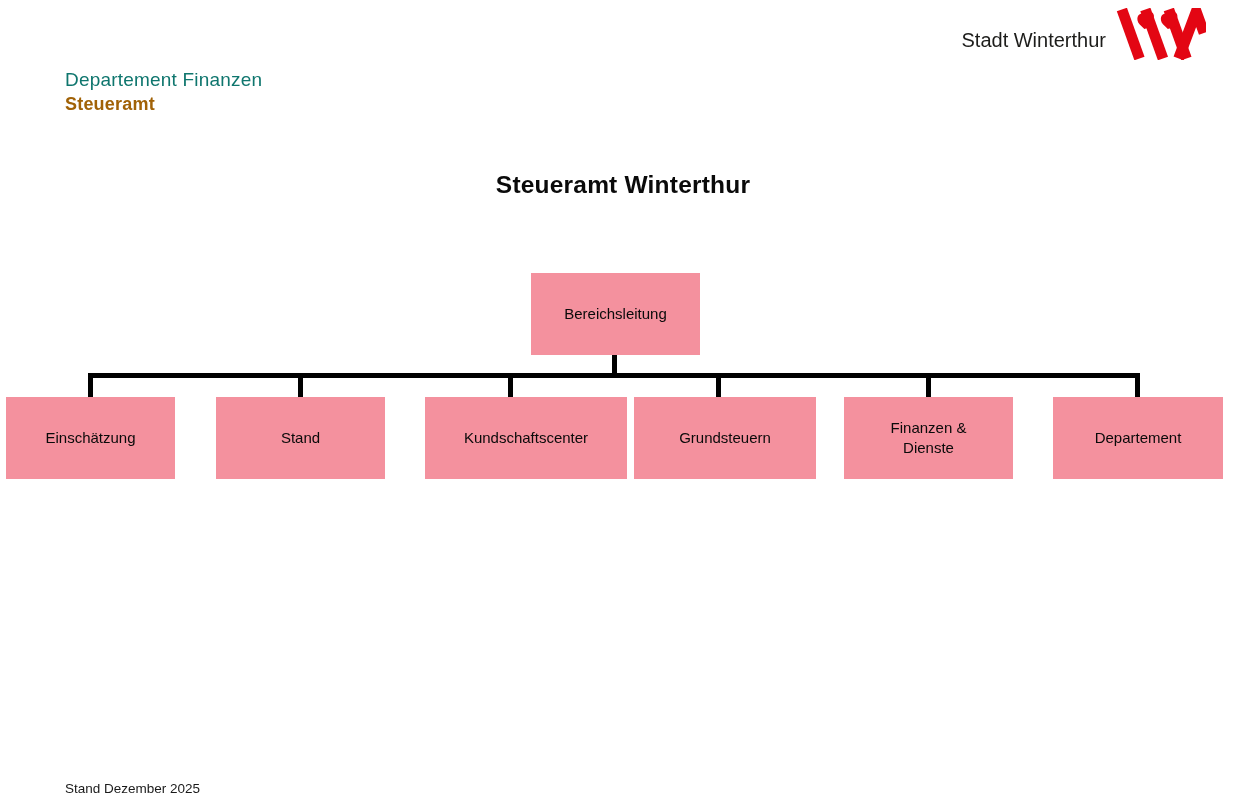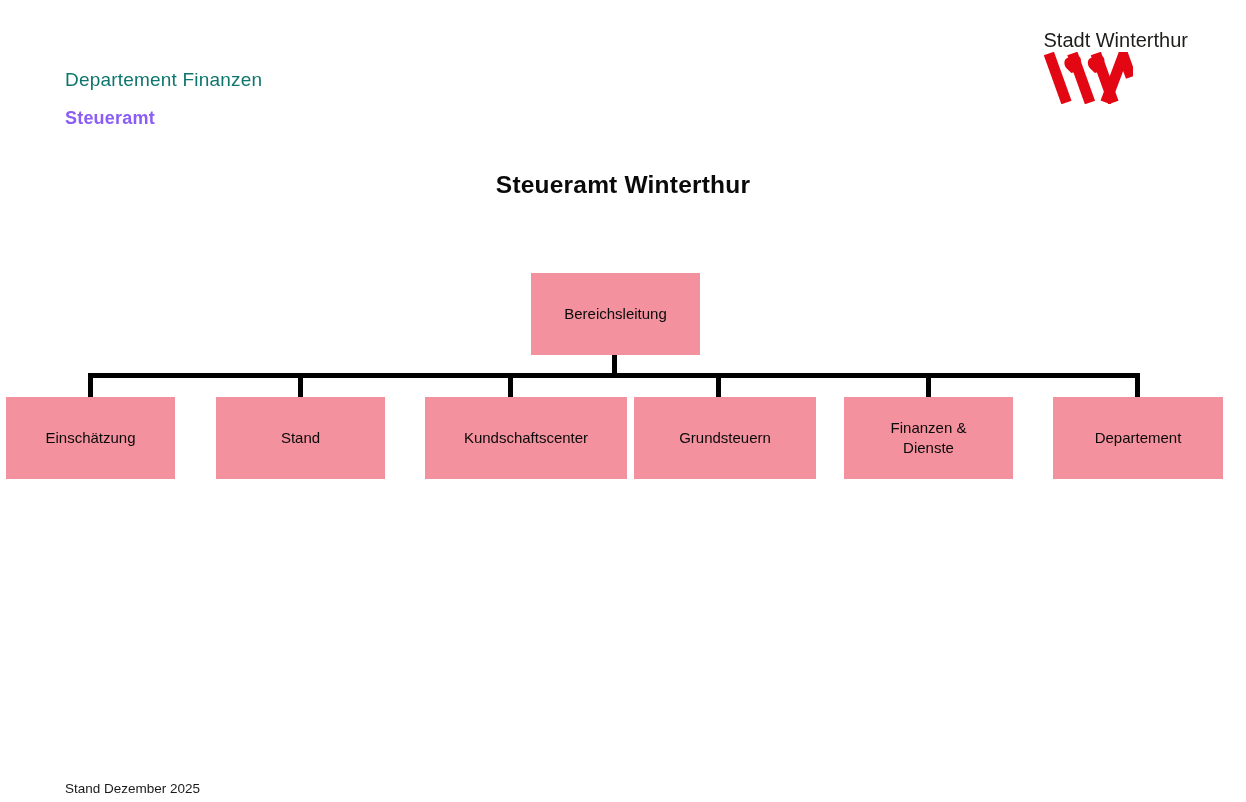--- a/index.html
+++ b/index.html
@@ -7,24 +7,24 @@
     width:1246px;height:802px;
     background:#ffffff;
     font-family:"Liberation Sans",sans-serif;
     color:#111;
     position:relative;
     overflow:hidden;
   }
   
   .header-left{position:absolute;left:65px;top:21px;}
   .dept{font-size:19px;color:#0f766e;letter-spacing:.2px;margin-top:48px;}
-  .office{font-size:18px;font-weight:bold;color:#8b5cf6;margin-top:17px;letter-spacing:.2px;}
+  .office{font-size:18px;font-weight:bold;color:#a16207;margin-top:3px;letter-spacing:.2px;}
 
   
-  .logo{position:absolute;top:8px;right:48px;display:flex;align-items:flex-start;flex-direction:column;}
+  .logo{position:absolute;top:8px;right:40px;display:flex;align-items:flex-start;}
   .logo-text{font-size:20px;color:#1d1d1b;margin-top:21px;margin-right:10px;white-space:nowrap;}
   .logo-mark{width:90px;height:52px;}
 
   
   .doc-title{
     position:absolute;left:0;right:0;top:171px;
     text-align:center;font-size:24.5px;font-weight:bold;color:#0a0a0a;
     letter-spacing:.2px;
   }
 

